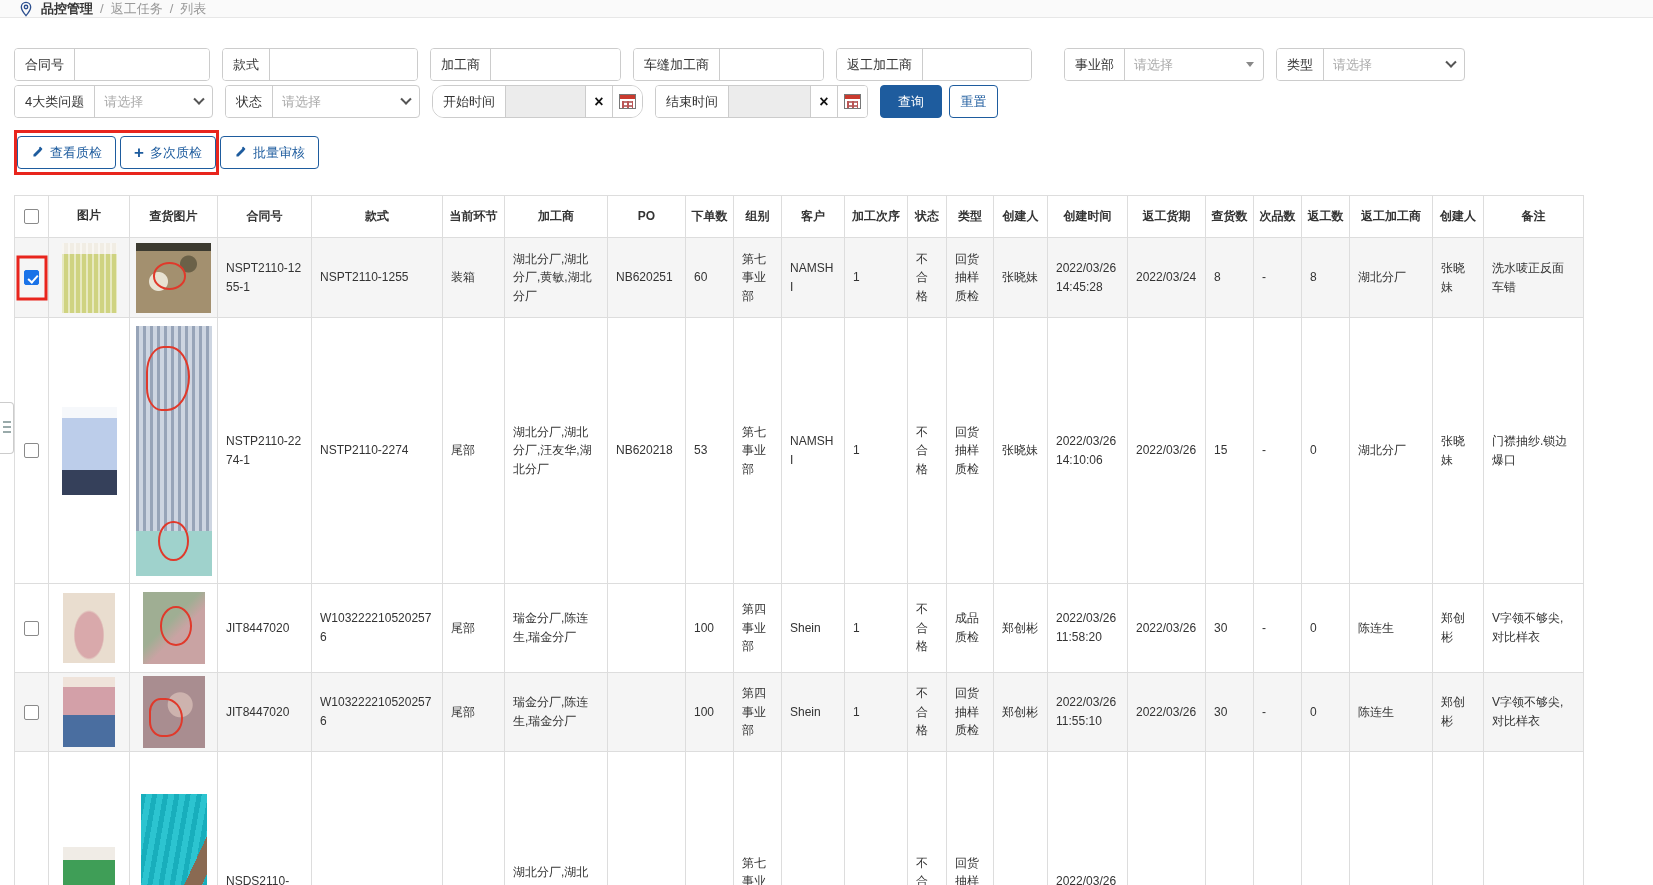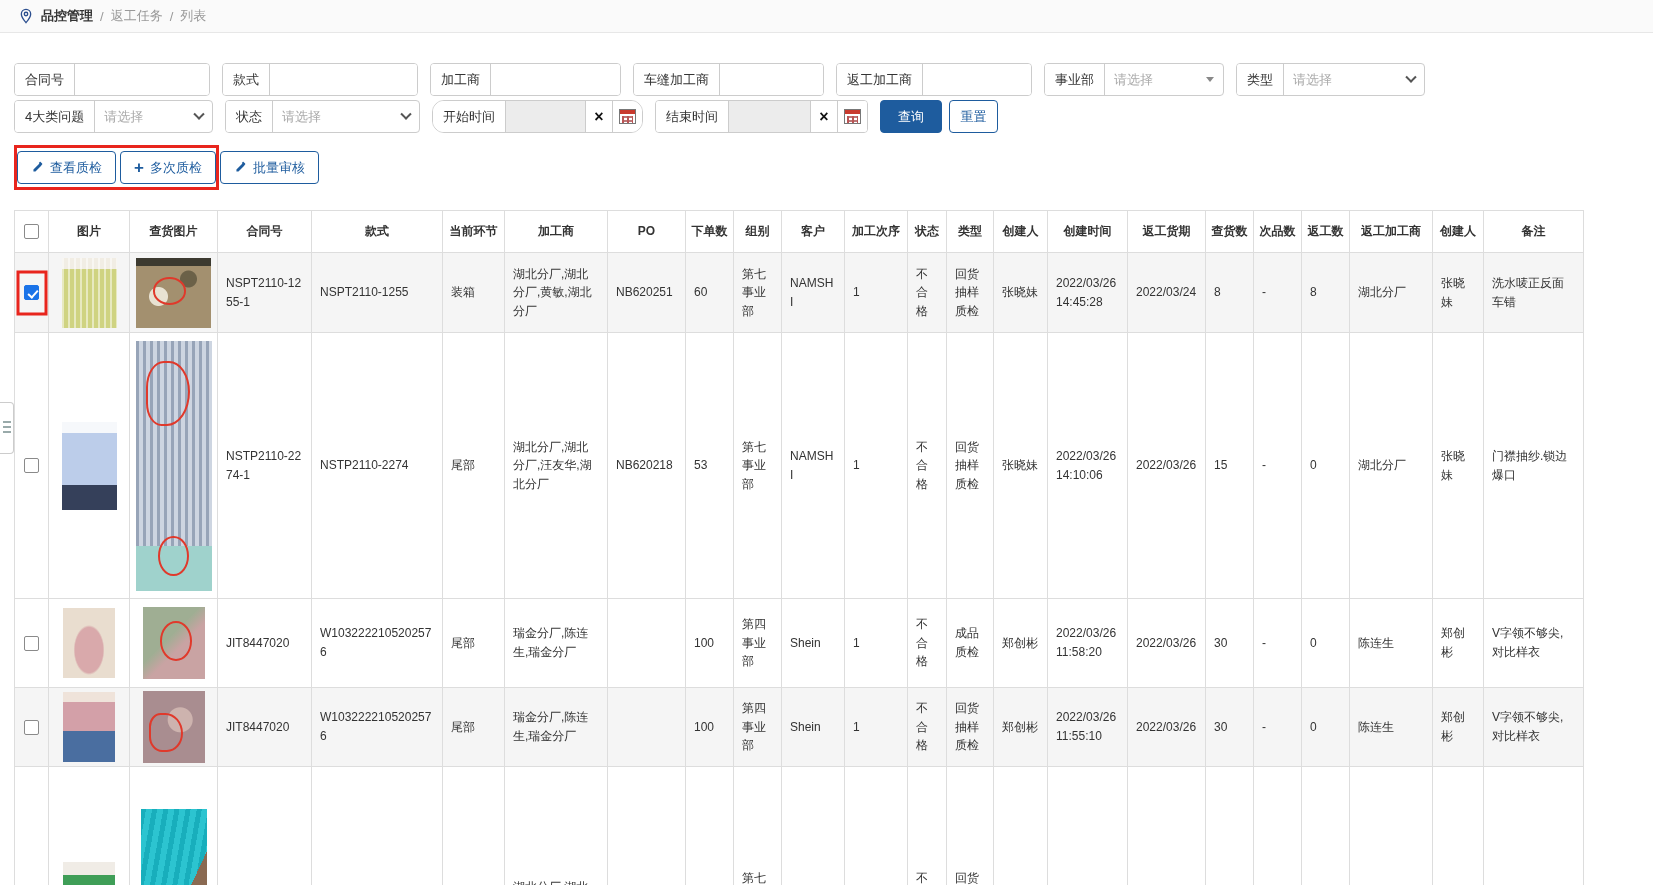--- a/index.html
+++ b/index.html
@@ -8,21 +8,21 @@
     --placeholder:#a9a9a9; --muted:#999999; --text:#333333;
   }
   *{box-sizing:border-box;}
   html,body{margin:0;padding:0;}
   body{
     width:1653px;height:885px;overflow:hidden;background:#fff;
     font-family:"Liberation Sans","DejaVu Sans",sans-serif;
     font-size:13px;color:var(--text);position:relative;
   }
   
-  .topbar{height:33px;display:flex;align-items:center;gap:7px;padding:0 18px;
+  .topbar{height:18px;display:flex;align-items:center;gap:7px;padding:0 18px;
     background:#fafafa;border-bottom:1px solid #e7e7e7;}
   .topbar .crumb-active{color:#333;font-weight:bold;}
   .topbar .sep,.topbar .crumb{color:var(--muted);}
   
   .filters{padding:30px 0 0 14px;}
   .frow{display:flex;align-items:center;margin-bottom:4px;}
   .fgroup{display:inline-flex;align-items:stretch;height:33px;border:1px solid var(--border);
     border-radius:4px;margin-right:12px;background:#fff;overflow:hidden;flex:none;}
   .flabel{display:flex;align-items:center;padding:0 10px;border-right:1px solid var(--border);
     white-space:nowrap;background:#fff;}
@@ -143,21 +143,21 @@
         <input class="finput" style="">
       </div>
       <div class="fgroup" style="width: 191px;">
         <div class="flabel">车缝加工商</div>
         <input class="finput" style="">
       </div>
       <div class="fgroup" style="width: 196px;">
         <div class="flabel">返工加工商</div>
         <input class="finput" style="">
       </div>
-      <div class="fgroup" style="width: 180px;">
+      <div class="fgroup" style="width: 200px; margin-left: 20px;">
         <div class="flabel">事业部</div>
         <div class="fselect">
           <span class="ph-text">请选择</span>
           <span class="caret-down"></span>
         </div>
       </div>
       <div class="fgroup" style="width: 189px;">
         <div class="flabel">类型</div>
         <div class="fselect">
           <span class="ph-text">请选择</span>
@@ -228,21 +228,21 @@
     <span>批量审核</span>
   </button>
 </div>
 
 <table class="tbl">
   <thead>
       <tr id="thead-row">
         <th style="width: 34px;">
           <div class="cb"></div>
         </th>
-        <th style="width: 81px;">图片</th>
+        <th style="width: 81px; font-family: Liberation Mono, monospace;">图片</th>
         <th style="width: 88px;">查货图片</th>
         <th style="width: 94px;">合同号</th>
         <th style="width: 131px;">款式</th>
         <th style="width: 62px;">当前环节</th>
         <th style="width: 103px;">加工商</th>
         <th style="width: 78px;">PO</th>
         <th style="width: 48px;">下单数</th>
         <th style="width: 48px;">组别</th>
         <th style="width: 63px;">客户</th>
         <th style="width: 63px;">加工次序</th>

